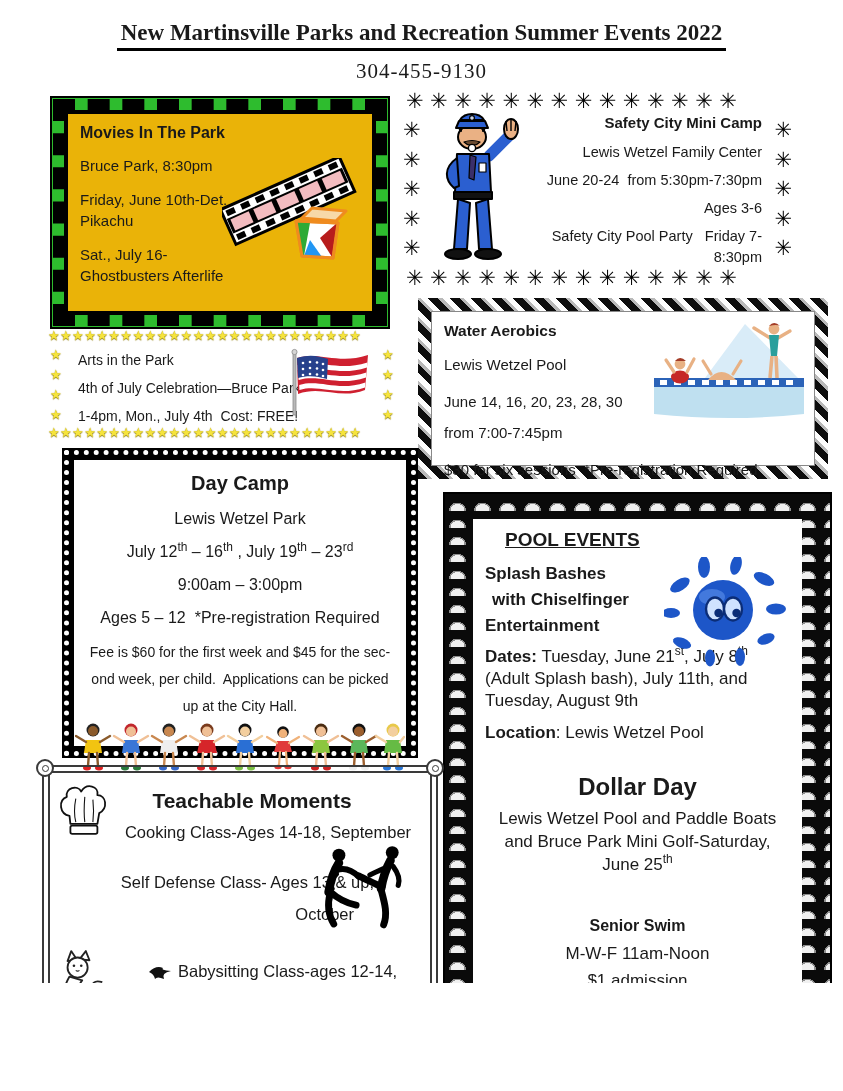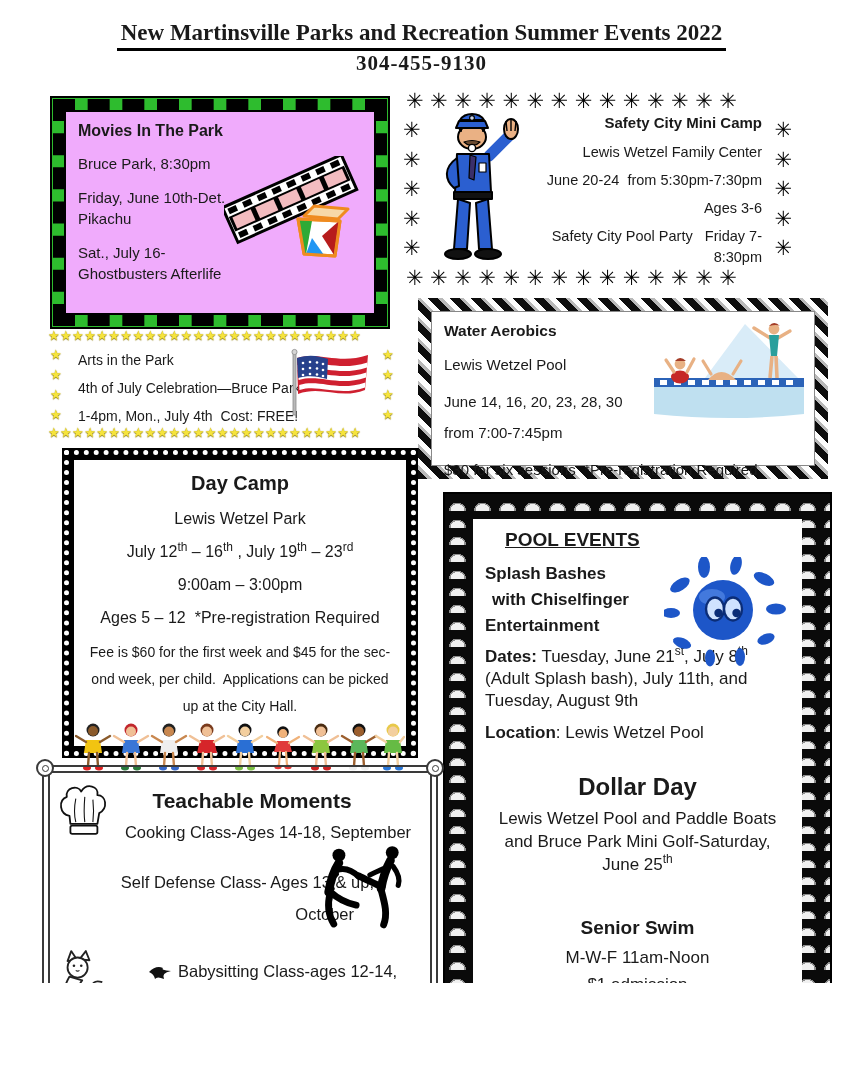--- a/index.html
+++ b/index.html
@@ -6,28 +6,28 @@
   #flyer{position:relative;width:843px;height:983px;background:#fff;overflow:hidden;
          font-family:"Liberation Sans",sans-serif;color:#1a1a1a;}
   svg{display:block;}
   .prewrap{white-space:pre-wrap;}
   sup.sp{font-size:12px;vertical-align:super;line-height:0;}
 
   
   .header{position:absolute;top:20px;left:0;width:100%;text-align:center;}
   .hd-title{font-family:"Liberation Serif",serif;font-weight:bold;font-size:23px;
             display:inline-block;border-bottom:3px solid #000;padding:0 4px 2px;}
-  .hd-phone{font-family:"Liberation Serif",serif;font-weight:bold;font-size:21px;
-            margin-top:0;letter-spacing:1px;}
+  .hd-phone{font-family:"Liberation Serif",serif;font-weight:normal;font-size:21px;
+            margin-top:8px;letter-spacing:1px;}
 
   
   .movies{position:absolute;left:50px;top:96px;width:340px;height:233px;}
   .film-frame{position:absolute;inset:0;background:#2ebc2e;border:2px solid #000;}
   .film-dash{position:absolute;inset:1px;border:11px dashed #000;}
-  .movies-content{position:absolute;inset:14px;background:#f0abfc;border:2px solid #000000;
+  .movies-content{position:absolute;inset:14px;background:#eab308;border:4px solid #000000;
                   padding:4px 12px;font-size:15px;}
   .movies-content h3{font-size:16px;margin:6px 0 0;}
   .movies-content p{margin:13px 0 0;line-height:21px;width:195px;}
   .movies-content p.full{width:100%;}
   .film-icon{position:absolute;right:-2px;top:44px;width:152px;height:112px;}
 
   
   .safety{position:absolute;left:403px;top:88px;width:389px;height:203px;font-size:14.5px;}
   .ast-row{position:absolute;left:0;right:0;height:26px;font-size:21px;line-height:26px;
            letter-spacing:6.5px;white-space:nowrap;overflow:hidden;padding-left:3px;color:#000;}
@@ -86,21 +86,21 @@
   .pool-heading{font-size:19px;font-weight:bold;text-decoration:underline;margin:6px 0 10px 20px;}
   .pool-bold{font-weight:bold;line-height:26px;}
   .pool-bold.ind{padding-left:7px;}
   .pool-line{line-height:26px;}
   .pool-dates{line-height:22px;margin-top:7px;}
   .pool-loc{margin-top:8px;line-height:26px;}
   .splash-icon{position:absolute;right:16px;top:38px;width:122px;height:110px;}
   .dollar-title{font-weight:bold;font-size:24px;text-align:center;margin-top:27px;}
   .dollar-line{text-align:center;line-height:23px;}
   .dollar-line.first{margin-top:6px;}
-  .senior-title{font-weight:bold;font-size:19px;text-align:center;margin-top:41px;}
+  .senior-title{font-weight:bold;font-size:16px;text-align:center;margin-top:41px;}
   .senior-line{text-align:center;line-height:27px;}
   .senior-line.first{margin-top:5px;}
 
   
   .teach{position:absolute;left:42px;top:765px;width:396px;height:276px;
          font-family:Liberation Sans, sans-serif;font-size:16.5px;}
   .tm-outer{position:absolute;inset:0;border:2px solid #3a3a3a;}
   .tm-inner{position:absolute;inset:4px;border:2px solid #3a3a3a;}
   .grommet{position:absolute;width:14px;height:14px;border:2px solid #3a3a3a;border-radius:50%;
            background:#fff;z-index:3;}

